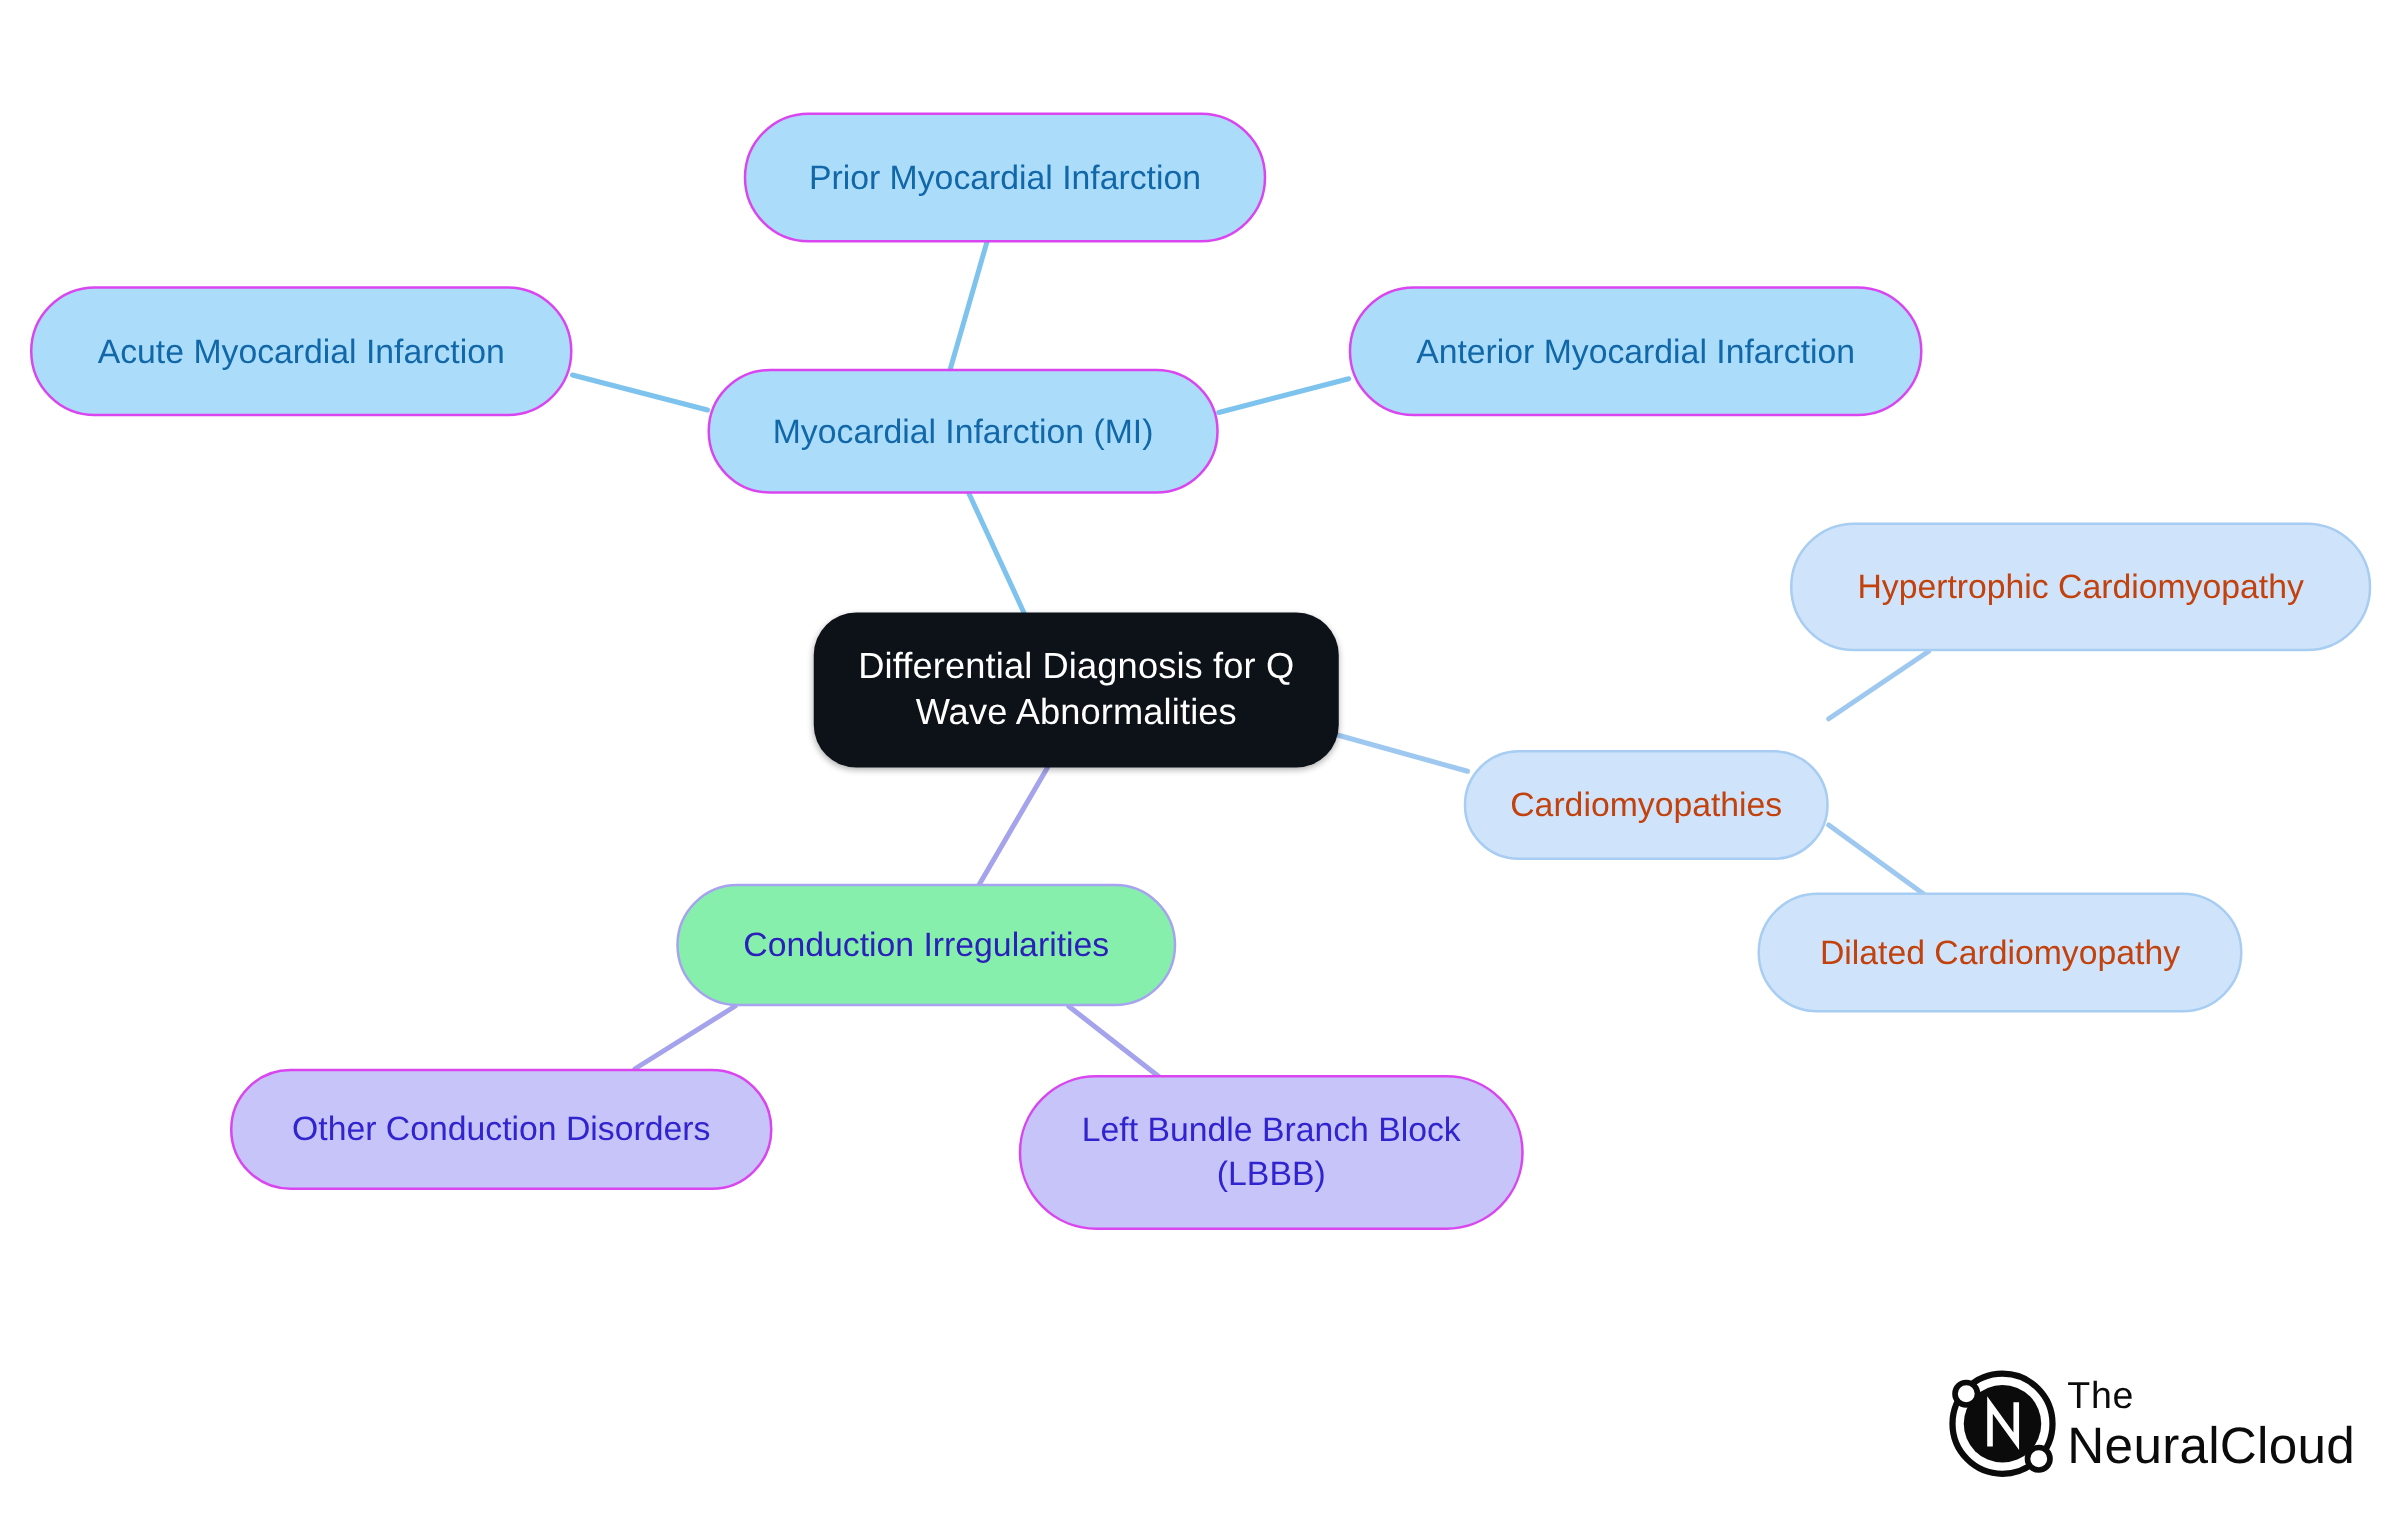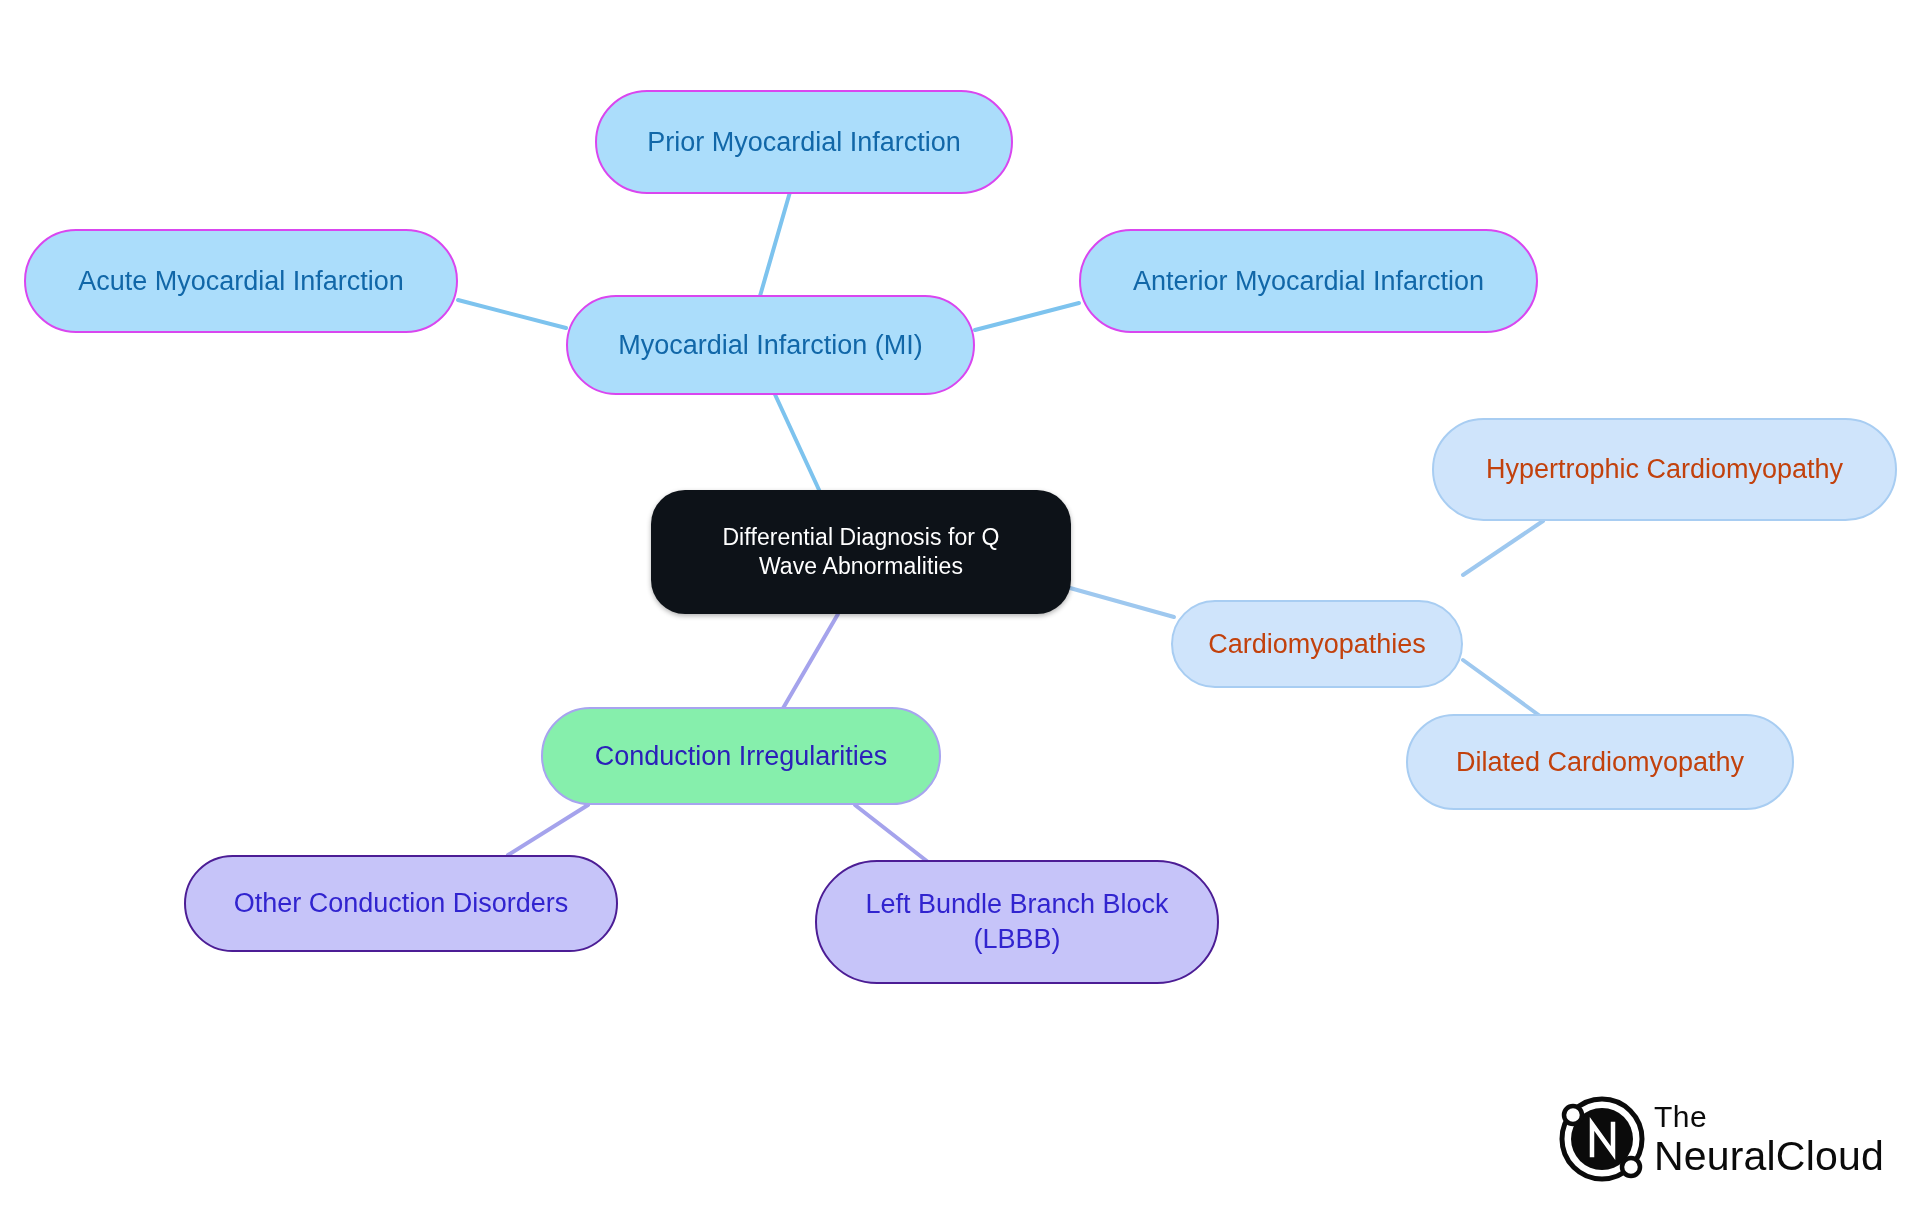--- a/index.html
+++ b/index.html
@@ -36,39 +36,39 @@
     border-radius: 64px;
     line-height: 1.28;
     white-space: pre-line;
     padding: 6px 22px;
   }
   .node-root {
     background: #0d1218;
     color: #ffffff;
     border: none;
     border-radius: 34px;
-    font-size: 23px;
+    font-size: 29px;
     letter-spacing: 0.1px;
     box-shadow: 0 2px 5px rgba(0,0,0,0.30);
   }
   .node-blue {
     background: #abddfb;
     border: 2px solid #d946ef;
     color: #1167a8;
     font-size: 27px;
   }
   .node-blue-soft {
     background: #cfe4fb;
     border: 2px solid #a8cdf2;
     color: #c2410c;
     font-size: 27px;
   }
   .node-purple {
     background: #c6c4f9;
-    border: 2px solid #4c1d95;
+    border: 2px solid #d946ef;
     color: #3124cf;
     font-size: 27px;
   }
   .node-purple-mid {
     background: #86efac;
     border: 2px solid #a7a4ef;
     color: #2b20b9;
     font-size: 27px;
   }
   

